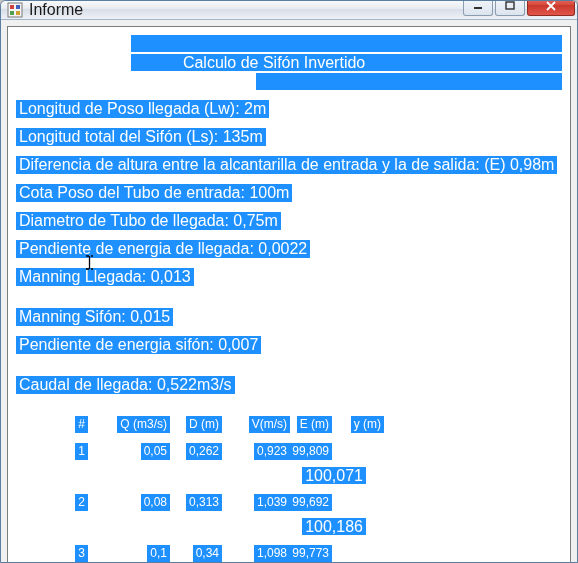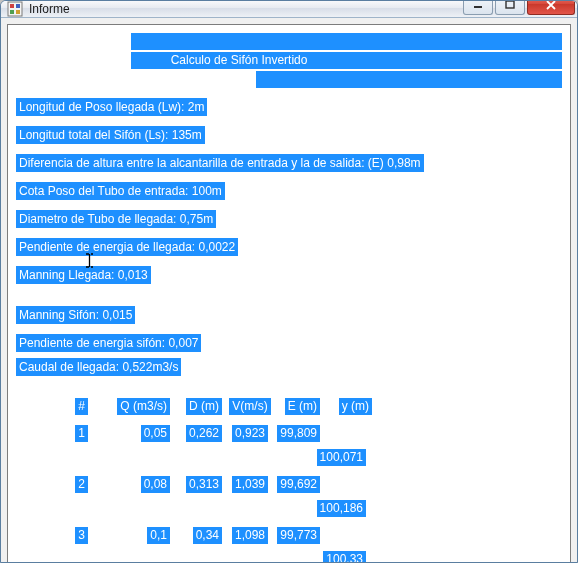--- a/index.html
+++ b/index.html
@@ -27,21 +27,21 @@
     align-items: center;
     padding: 0 0 0 6px;
   }
   .app-icon {
     width: 16px; height: 16px;
     margin-right: 6px;
     display: flex; align-items: center; justify-content: center;
   }
   .app-icon svg { width: 16px; height: 16px; }
   .title-text {
-    font-size: 12px;
+    font-size: 16px;
     color: #1a1a1a;
     flex: 0 0 auto;
   }
   .titlebar-spacer { flex: 1; }
   .win-btns { display: flex; height: 20px; margin-right: 2px; margin-top: -8px; }
   .win-btn {
     width: 30px; height: 20px;
     border: 1px solid #8a9db0;
     border-top: none;
     border-radius: 0 0 3px 3px;
@@ -62,21 +62,21 @@
     background:#fff;
     border: 1px solid #7c7c7c;
     padding: 6px 8px 8px 8px;
     overflow: hidden;
     position: relative;
   }
   .hl {
     display:inline-block;
     background:#1e90ff;
     color:#fff;
-    font-size:12px;
+    font-size:16px;
     line-height:15px;
     padding:1px 3px;
     margin: 2px 0 0 0;
     white-space:pre;
   }
   .row { display:block; line-height:0; }
   .row .hl { line-height:16px; }
   .gap-row { height:6px; }
   .title-block { margin-left: 115px; }
   .title-block .hl { display:block; }
@@ -87,21 +87,21 @@
     pointer-events:none;
   }
   .table-wrap { margin-top: 20px; }
   .table-wrap .thead .hl,
   .table-wrap .trow .hl { font-size:12px; }
   .thead, .trow { display:flex; margin-top:2px; }
   .col { display:flex; justify-content:flex-end; }
   .c-idx  { width:72px; }
   .c-q    { width:82px;justify-content:flex-end; }
   .c-d    { width:52px;padding-left:12px; }
-  .c-v    { width:56px;justify-content:center; }
+  .c-v    { width:68px; }
   .c-e    { width:42px; }
   .c-y    { width:52px; }
   .yrow   { display:flex; margin-top:5px; }
   .yrow .filler { width:298px; }
   .yrow .c-y { justify-content:flex-end; }
 </style>
 </head>
 <body>
 
 <div class="window">
@@ -148,21 +148,21 @@
       <div id="params-list">
           <div class="row" style="margin-top: 8px;"><span class="hl">Longitud de Poso llegada (Lw): 2m</span></div>
           <div class="row" style="margin-top: 8px;"><span class="hl">Longitud total del Sifón (Ls): 135m</span></div>
           <div class="row" style="margin-top: 8px;"><span class="hl">Diferencia de altura entre la alcantarilla de entrada y la de salida: (E) 0,98m</span></div>
           <div class="row" style="margin-top: 8px;"><span class="hl">Cota Poso del Tubo de entrada: 100m</span></div>
           <div class="row" style="margin-top: 8px;"><span class="hl">Diametro de Tubo de llegada: 0,75m</span></div>
           <div class="row" style="margin-top: 8px;"><span class="hl">Pendiente de energia de llegada: 0,0022</span></div>
           <div class="row" style="margin-top: 8px;"><span class="hl">Manning Llegada: 0,013</span></div>
           <div class="row" style="margin-top: 20px;"><span class="hl">Manning Sifón: 0,015</span></div>
           <div class="row" style="margin-top: 8px;"><span class="hl">Pendiente de energia sifón: 0,007</span></div>
-          <div class="row" style="margin-top: 4px;"><span class="hl">Caudal de llegada: 0,522m3/s</span></div>
+          <div class="row" style="margin-top: 20px;"><span class="hl">Caudal de llegada: 0,522m3/s</span></div>
         </div>
 
       <div class="table-wrap">
         <div class="thead" id="thead">
             <div class="col c-idx">
               <span class="hl">#</span>
             </div>
             <div class="col c-q">
               <span class="hl">Q (m3/s)</span>
             </div>

